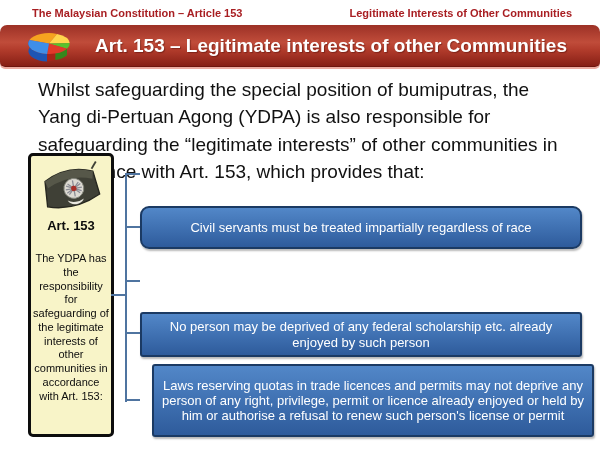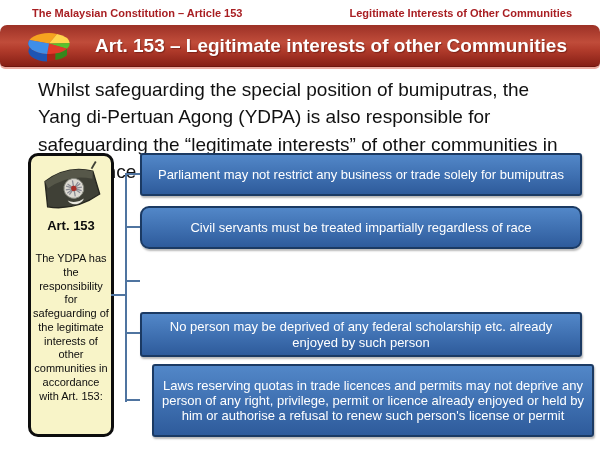--- a/index.html
+++ b/index.html
@@ -24,21 +24,21 @@
                  font-size:19px; font-weight:bold; white-space:nowrap;
                  text-shadow:1px 1px 1px rgba(70,10,5,0.45); }
 
   
   .intro { position:absolute; top:76px; left:38px; width:537px; margin:0;
            font-size:19px; line-height:1.44; color:#111111; }
 
   
   .sidebar { position:absolute; left:28px; top:153px; width:86px; height:284px;
              box-sizing:border-box; background:#f8f4c8; border:3px solid #0d0d0d;
-             border-radius:10px; text-align:center; padding:3px 2px; }
+             border-radius:5px; text-align:center; padding:3px 2px; }
   .sb-img { display:block; margin:0 auto; }
   .sb-head { font-size:13px; font-weight:bold; color:#0d0d0d; margin-top:1px; }
   .sb-text { font-size:11px; line-height:1.25; color:#0d0d0d; margin-top:19px; }
 
   
   .pbox { position:absolute; left:140px; width:442px; box-sizing:border-box;
           background:linear-gradient(180deg,#5287c8 0%,#3e6fb0 55%,#2e5b9b 100%);
           border:2px solid #1b3a63; border-radius:3px;
           color:#ffffff; font-size:13px; line-height:1.18;
           display:flex; align-items:center; justify-content:center;
@@ -112,18 +112,17 @@
   </div>
 
   <div class="conn vline"></div>
   <div class="conn sb-stub"></div>
   <div class="conn stub s1"></div>
   <div class="conn stub s2"></div>
   <div class="conn stub s3"></div>
   <div class="conn stub s4"></div>
   <div class="conn stub s5"></div>
 
-  <div class="pbox p1">Parliament may not restrict any business or trade solely for bumiputras</div>
   <div class="pbox p2">Civil servants must be treated impartially regardless of race</div>
   <div class="pbox p4">No person may be deprived of any federal scholarship etc. already enjoyed by such person</div>
   <div class="pbox p5">Laws reserving quotas in trade licences and permits may not deprive any person of any right, privilege, permit or licence already enjoyed or held by him or authorise a refusal to renew such person's license or permit</div>
 
 </div>
 
 </body></html>

